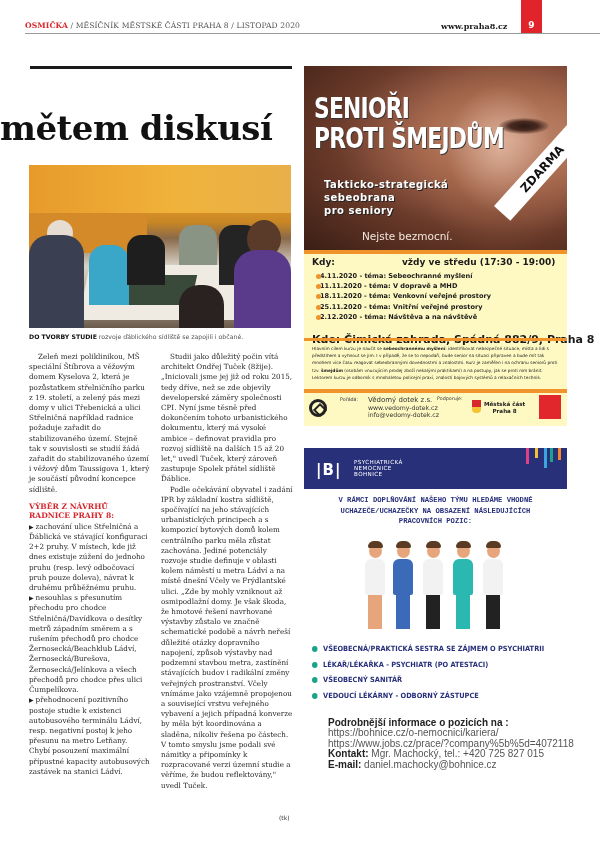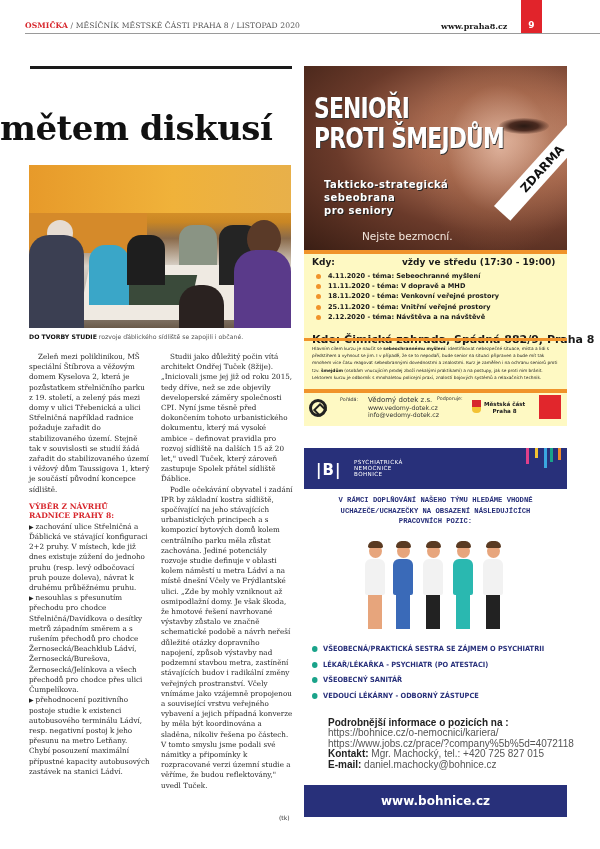--- a/index.html
+++ b/index.html
@@ -56,21 +56,21 @@
   .ad1-hero .face-shade { position: absolute; right: 0; top: 0; width: 150px; height: 184px; background: radial-gradient(ellipse at 55% 45%, rgba(230,190,170,0.6) 0%, rgba(160,100,70,0.3) 45%, rgba(0,0,0,0) 75%); }
   .ad1-hero .eye { position: absolute; left: 195px; top: 52px; width: 50px; height: 16px; background: radial-gradient(ellipse, #2a1a14 0%, #4a2a20 40%, rgba(0,0,0,0) 75%); border-radius: 50%; }
   .ad1-title { position: absolute; left: 10px; top: 28px; font-family: "DejaVu Sans", sans-serif; font-weight: bold; font-size: 28px; line-height: 30px; color: #fff; letter-spacing: -1px; transform: scaleX(0.78); transform-origin: left top; text-shadow: 1px 1px 0 #333; white-space: nowrap; }
   .ad1-sub { position: absolute; left: 20px; top: 112px; font-family: "DejaVu Sans", sans-serif; font-weight: bold; font-size: 10px; line-height: 13px; color: #fff; text-shadow: 1px 1px 0 #222; letter-spacing: 0.5px; }
   .ad1-motto { position: absolute; left: 58px; top: 164px; font-family: "DejaVu Sans", sans-serif; font-size: 10.5px; color: #f3e6dc; }
   .ad1-free { position: absolute; left: 190px; top: 140px; width: 120px; height: 22px; background: #fff; transform: rotate(-48deg); transform-origin: left top; font-family: "DejaVu Sans", sans-serif; font-weight: bold; font-size: 12px; text-align: center; color: #111; line-height: 22px; }
   .ad1-band { position: absolute; left: 0; top: 184px; width: 263px; height: 4px; background: #f0932a; }
   .ad1-when { position: absolute; left: 8px; top: 191px; width: 250px; font-family: "DejaVu Sans", sans-serif; font-weight: bold; font-size: 9px; color: #1a1a1a; }
   .ad1-when .right { position: absolute; left: 90px; top: 0; }
   .ad1-list { position: absolute; left: 12px; top: 205px; font-family: "DejaVu Sans", sans-serif; font-weight: bold; font-size: 6.6px; line-height: 10.2px; color: #1a1a1a; list-style: none; }
-  .ad1-list li { position: relative; padding-left: 12px; white-space: nowrap; }
+  .ad1-list li { position: relative; padding-left: 4px; white-space: nowrap; }
   .ad1-list li .dot { position: absolute; left: 0; top: 3px; width: 5px; height: 5px; border-radius: 50%; background: #f0932a; }
   .ad1-where { position: absolute; left: 8px; top: 267px; font-family: "DejaVu Sans", sans-serif; font-weight: bold; font-size: 11px; color: #1a1a1a; white-space: nowrap; }
   .ad1-band2 { position: absolute; left: 0; top: 272px; width: 263px; height: 3px; background: #f0932a; }
   .ad1-desc { position: absolute; left: 8px; top: 279px; width: 252px; font-family: "DejaVu Sans", sans-serif; font-size: 4.3px; line-height: 7.2px; color: #222; }
   .ad1-band3 { position: absolute; left: 0; top: 323px; width: 263px; height: 4px; background: #f0932a; }
   .ad1-foot { position: absolute; left: 0; top: 329px; width: 263px; height: 30px; }
   .org-logo { position: absolute; left: 5px; top: 4px; width: 18px; height: 18px; border: 3px solid #222; border-radius: 50%; }
   .org-logo::after { content: ""; position: absolute; left: 3px; top: 3px; width: 6px; height: 6px; border: 2px solid #222; transform: rotate(45deg); }
   .f-label { position: absolute; font-family: "DejaVu Sans", sans-serif; font-size: 4.8px; color: #333; }
   .f-org { position: absolute; left: 64px; top: 2px; font-family: "DejaVu Sans", sans-serif; font-size: 6.2px; line-height: 7px; color: #333; }
@@ -252,14 +252,13 @@
     <li><span class="dot"></span><span>VŠEOBECNÝ SANITÁŘ</span></li>
     <li><span class="dot"></span><span>VEDOUCÍ LÉKÁRNY - ODBORNÝ ZÁSTUPCE</span></li>
   </ul>
   <div class="ad2-info">
     <div class="bold">Podrobnější informace o pozicích na :</div>
     <div>https://bohnice.cz/o-nemocnici/kariera/</div>
     <div>https://www.jobs.cz/prace/?company%5b%5d=4072118</div>
     <div><span class="bold">Kontakt:</span><span> Mgr. Machocký, tel.: +420 725 827 015</span></div>
     <div><span class="bold">E-mail:</span><span> daniel.machocky@bohnice.cz</span></div>
   </div>
-  <div class="ad2-url-bar">www.bohnice.cz</div>
 </div>
 
 </body></html>

